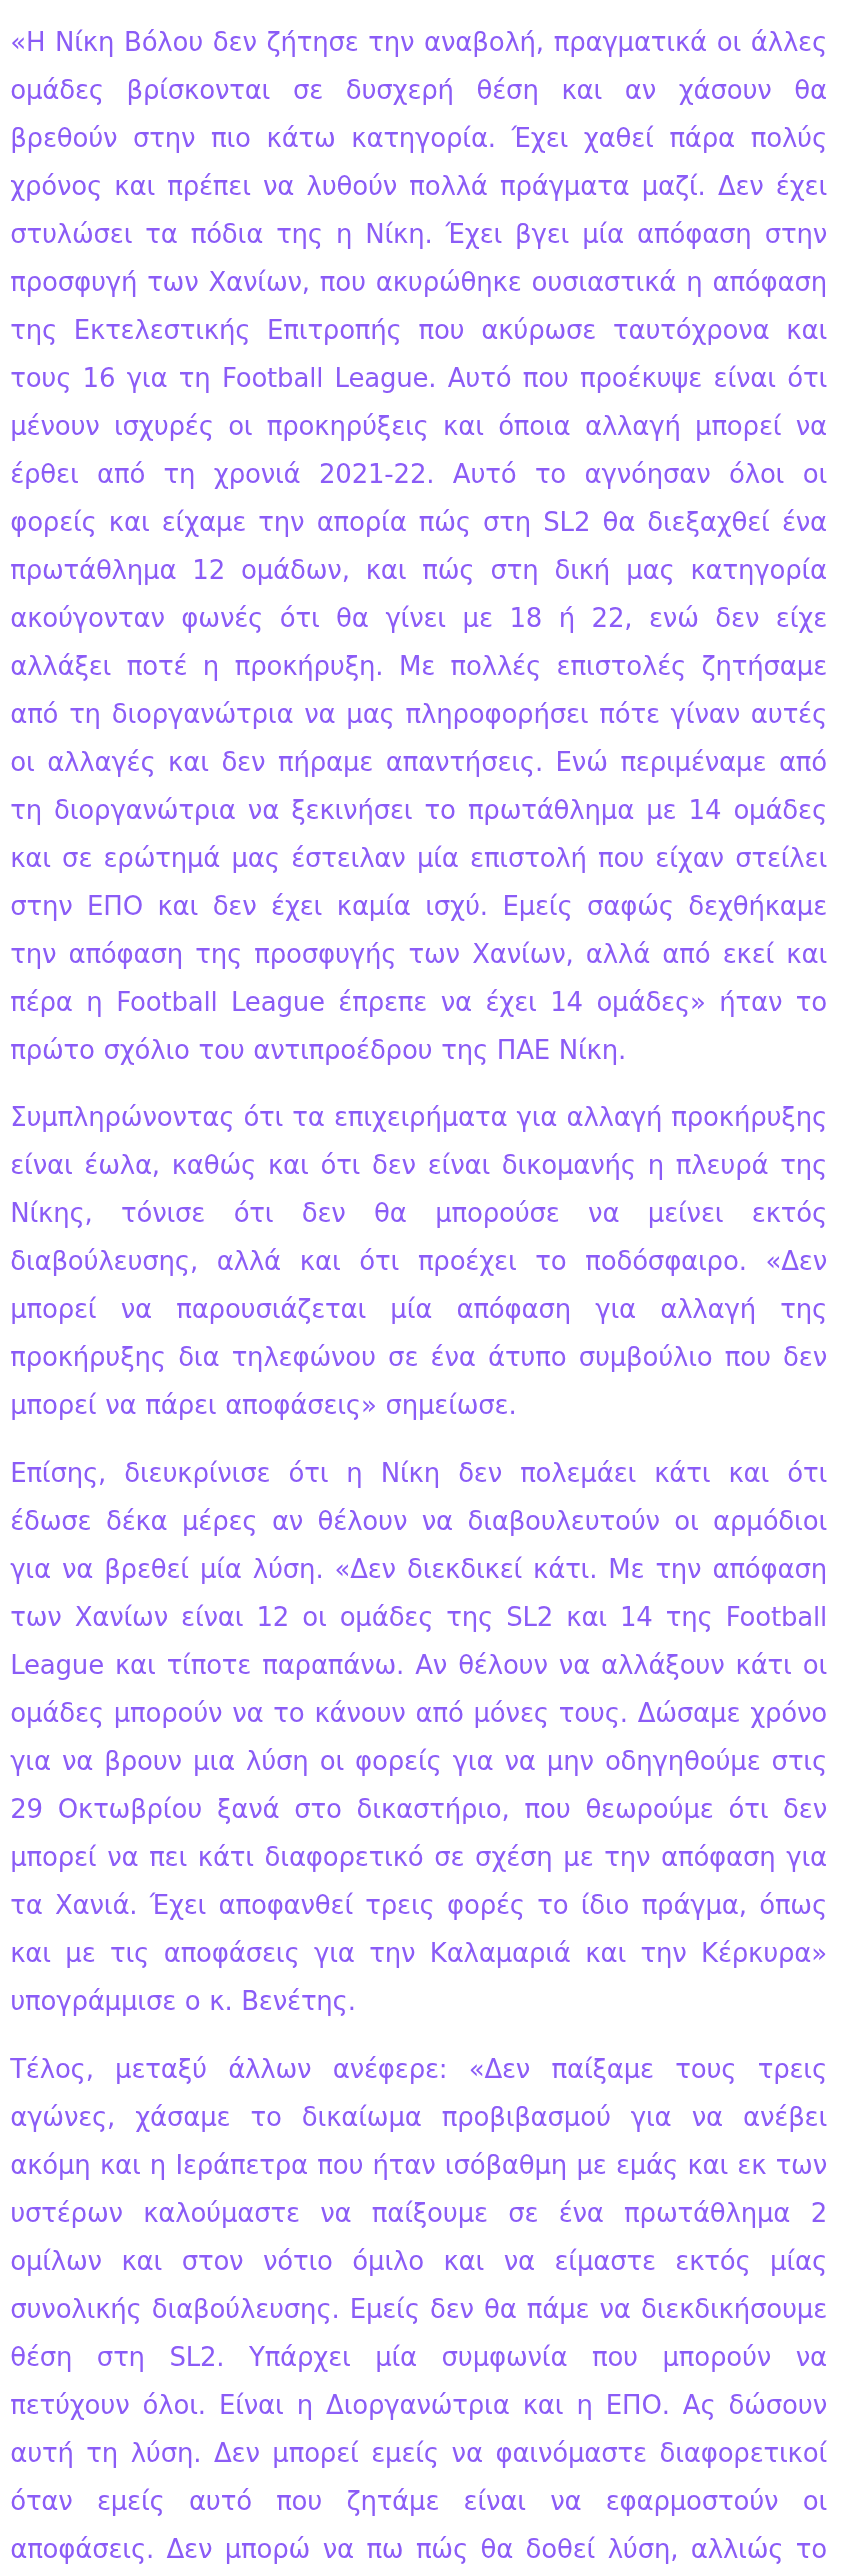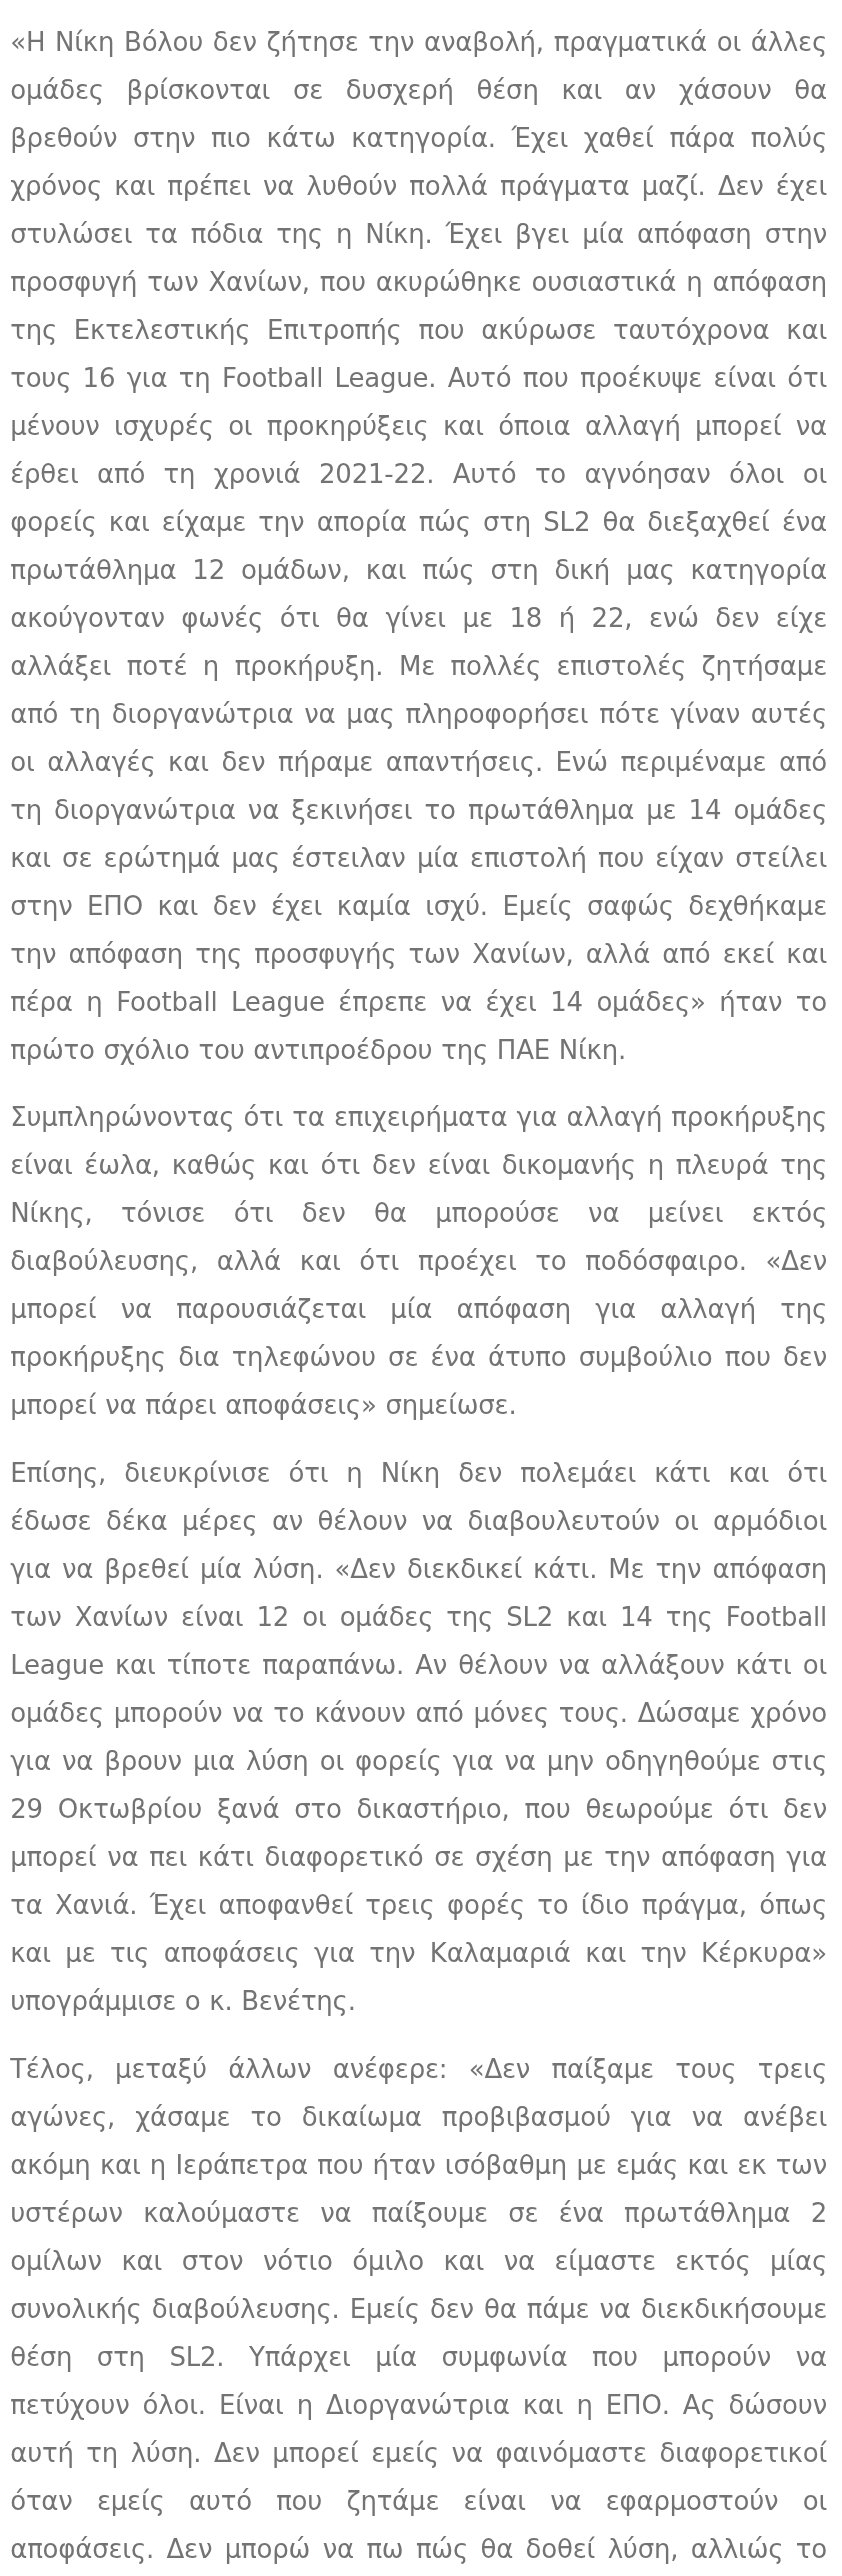--- a/index.html
+++ b/index.html
@@ -16,21 +16,21 @@
     box-sizing: border-box;
     width: 842px;
     min-height: 2576px;
     padding: 17.7px 15px 27px 10.2px;
     background: #ffffff;
   }
   .article-body p {
     margin: 0 0 19.7px 0;
     font-size: 26px;
     line-height: 48px;
-    color: #737373;
+    color: #8b5cf6;
     text-align: justify;
     letter-spacing: -0.2px;
     word-spacing: 0.7px;
   }
   .article-body p:last-child {
     margin-bottom: 0;
   }
 </style>
 </head>
 <body>

